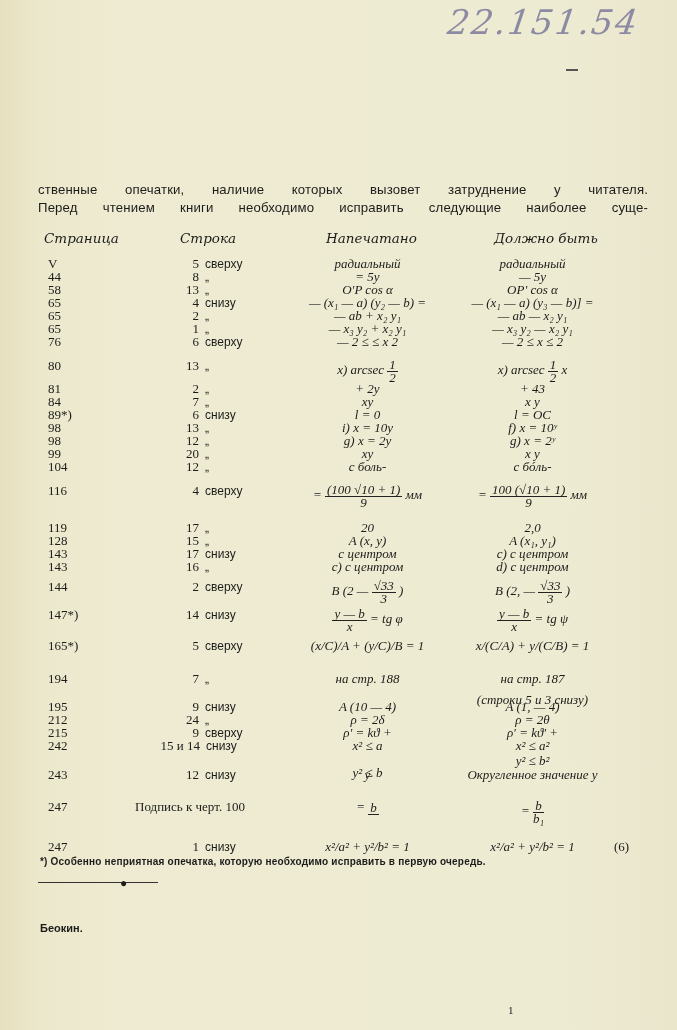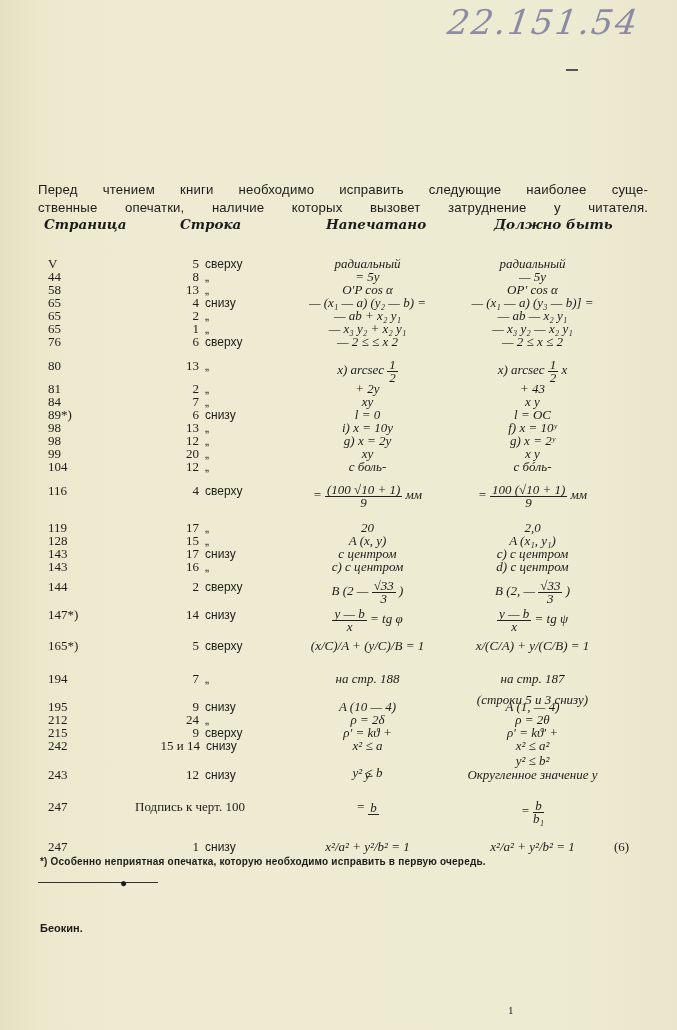--- a/index.html
+++ b/index.html
@@ -14,21 +14,21 @@
     color:#8d8aa3; letter-spacing:2px; font-family:"DejaVu Serif", serif;
     transform: skewX(-8deg);
   }
   .dash-mark { position:absolute; left:566px; top:69px; width:12px; height:2px; background:#555; }
   .intro {
     position:absolute; left:38px; top:181px; width:610px;
     font-family:"Liberation Sans", sans-serif; font-size:13.2px; line-height:18px;
     text-align:justify; text-align-last:justify; letter-spacing:0.15px;
   }
   .intro p { margin:0; }
-  .hdr { position:absolute; top:216px; font-style:italic; font-size:13.5px; font-family:"DejaVu Serif", serif; font-weight:700; }
+  .hdr { position:absolute; top:230px; font-style:italic; font-size:13.5px; font-family:"DejaVu Serif", serif; font-weight:400; }
   .row { position:absolute; left:0; width:677px; font-size:13px; line-height:13px; }
   .c-page { position:absolute; left:48px; font-family:"Liberation Serif", serif; }
   .c-line { position:absolute; left:175px; white-space:pre; }
   .c-line .num { display:inline-block; width:24px; text-align:right; }
   .c-line .word { margin-left:6px; font-family:"Liberation Sans", sans-serif; font-size:12px; }
   .c-print { position:absolute; left:285px; width:165px; text-align:center; white-space:nowrap; }
   .c-corr { position:absolute; left:445px; width:175px; text-align:center; white-space:nowrap; }
   .math { font-style:italic; }
   .note { position:absolute; left:614px; }
   .frac { display:inline-block; vertical-align:middle; text-align:center; font-style:italic; line-height:12px; }
@@ -40,22 +40,22 @@
   .sign { position:absolute; left:40px; top:922px; font-family:"Liberation Sans", sans-serif; font-size:11px; font-weight:bold; }
   .pageno { position:absolute; left:508px; top:1004px; font-size:11px; }
 </style>
 </head>
 <body>
 
 <div class="handwritten">22.151.54</div>
 <div class="dash-mark"></div>
 
 <div class="intro">
+  <p>ственные опечатки, наличие которых вызовет затруднение у читателя.</p>
   <p>Перед чтением книги необходимо исправить следующие наиболее суще-</p>
-  <p>ственные опечатки, наличие которых вызовет затруднение у читателя.</p>
 </div>
 
 <div class="hdr" style="left:44px">Страница</div>
 <div class="hdr" style="left:180px">Строка</div>
 <div class="hdr" style="left:326px">Напечатано</div>
 <div class="hdr" style="left:494px">Должно быть</div>
 
 <div id="rows">
     <div class="row" style="top: 257px;">
       <div class="c-page">V</div>

